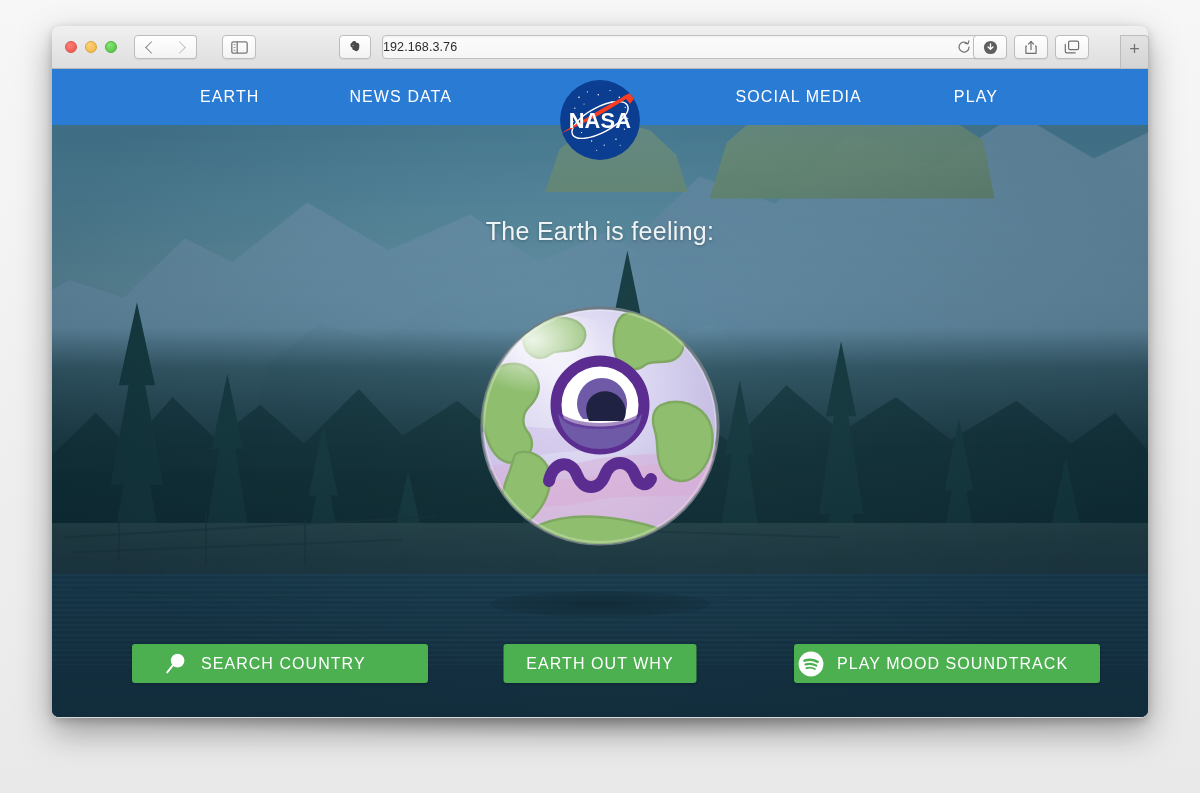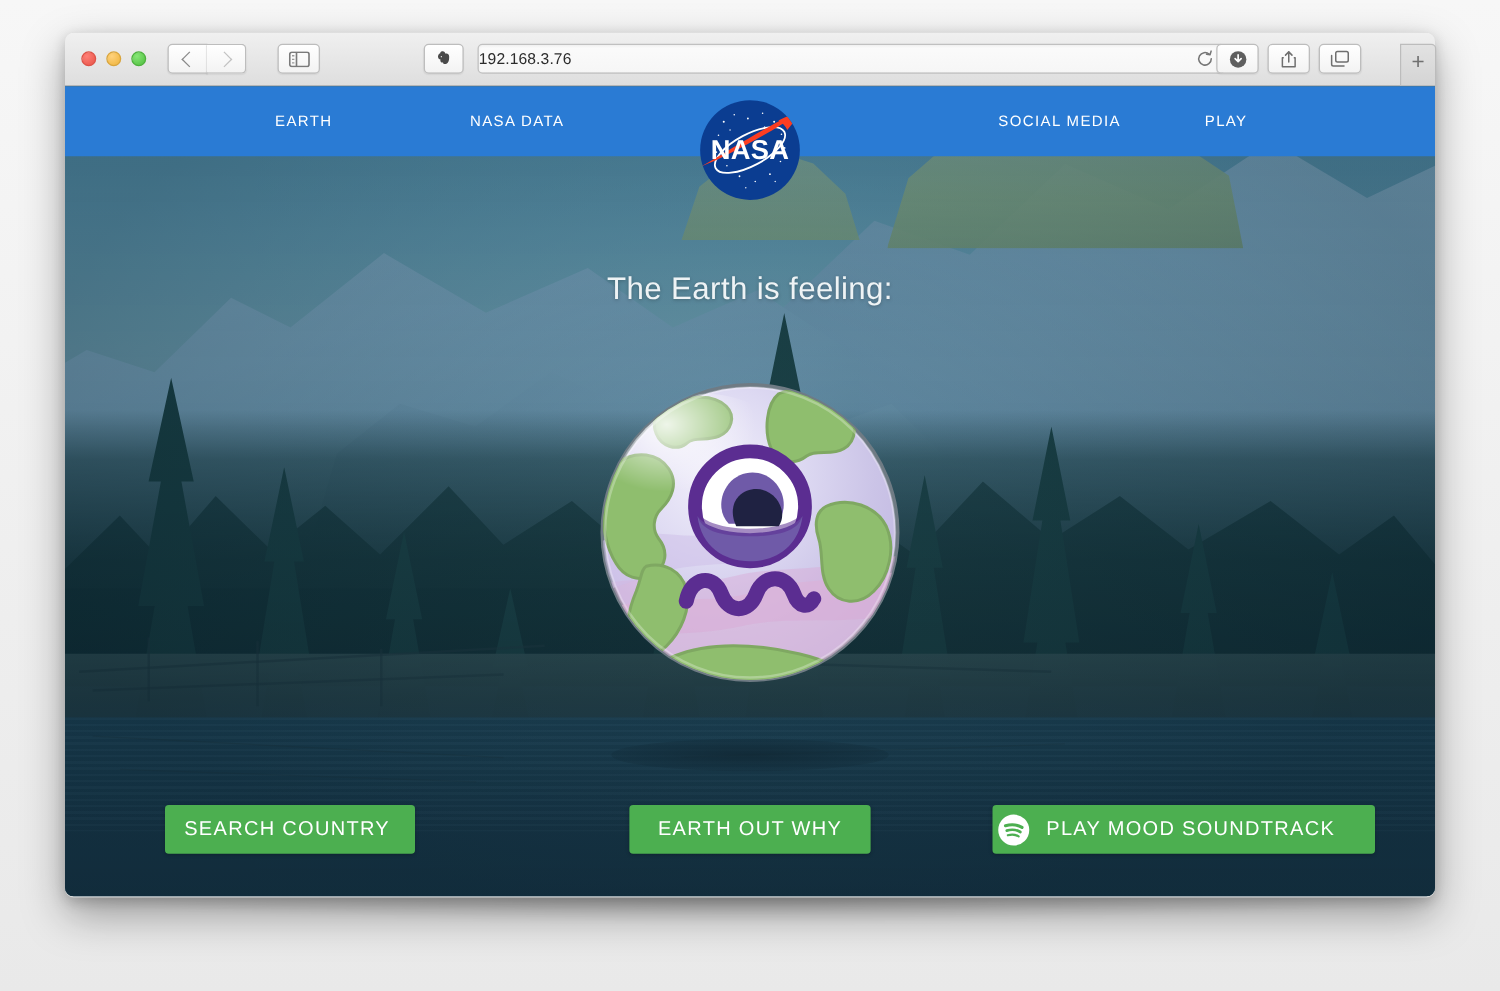--- a/index.html
+++ b/index.html
@@ -181,29 +181,28 @@
   }
 
   
   #navbar {
     position: absolute; left:0; right:0; top:0; height:56px;
     background: #2a7bd4;
     z-index: 5;
   }
   .nav-link {
     color: #ffffff;
-    font-size: 12px;
+    font-size: 16px;
     letter-spacing: 1.1px;
     text-decoration: none;
     font-weight: 400;
     white-space: nowrap;
-    margin-left: 20px;
   }
   #nav-left  { position:absolute; left:148px;  top:0; height:56px; display:flex; align-items:center; gap:90px; }
-  #nav-right { position:absolute; right:150px; top:0; height:56px; display:flex; align-items:center; gap:47px; }
+  #nav-right { position:absolute; right:150px; top:0; height:56px; display:flex; align-items:center; gap:92px; }
 
   
   #nasa-logo {
     position:absolute; left:50%; top:9px; transform:translateX(-50%);
     width:84px; height:84px; z-index:7;
   }
 
   
   #hero {
     position:absolute; inset:0; z-index:4;margin-top:24px;
@@ -241,21 +240,21 @@
     color:#fff;
     display:flex; align-items:center; justify-content:center;
     gap:13px;
     cursor:pointer;
     box-shadow: 0 1px 3px rgba(0,0,0,.22);
     padding: 0 20px;
   }
   .cta-label {
     font-size:16px; letter-spacing:1.05px; font-weight:400; white-space:nowrap;
   }
-  #btn-search { left:80px;  width:200px; justify-content:flex-start; padding-left:2px; }
+  #btn-search { left:80px;  width:296px; justify-content:flex-start; padding-left:32px; }
   #btn-why    { left:50%; transform:translateX(-50%); width:193px; }
   #btn-spotify{ right:48px; width:306px; justify-content:flex-start; padding-left:4px; }
 
   #page-bottom-shadow {
     position:absolute; left:70px; right:70px; top:716px; height:22px;
     background: radial-gradient(ellipse at 50% 0%, rgba(0,0,0,.18) 0%, rgba(0,0,0,0) 72%);
     filter: blur(2px);
   }
 </style>
 </head>
@@ -373,21 +372,21 @@
         <div class="fence" style="left:4%;  top:85%;   width:26%; height:1.4px; transform:rotate(2deg); opacity:.5;"></div>
         <div class="fence" style="left:45%; top:82%;   width:28%; height:1.4px; transform:rotate(-2deg); opacity:.5;"></div>
 
         <div id="bg-tint"></div>
         <div id="bg-tint2"></div>
       </div>
 
       <nav id="navbar">
         <div id="nav-left">
           <a class="nav-link" href="#">EARTH</a>
-          <a class="nav-link" href="#">NASA DATA</a>
+          <a class="nav-link" href="#">NEWS DATA</a>
         </div>
         <div id="nav-right">
           <a class="nav-link" href="#">SOCIAL MEDIA</a>
           <a class="nav-link" href="#">PLAY</a>
         </div>
       </nav>
 
       <div id="nasa-logo">
         <svg viewBox="0 0 200 200" width="84" height="84">
           <defs>

